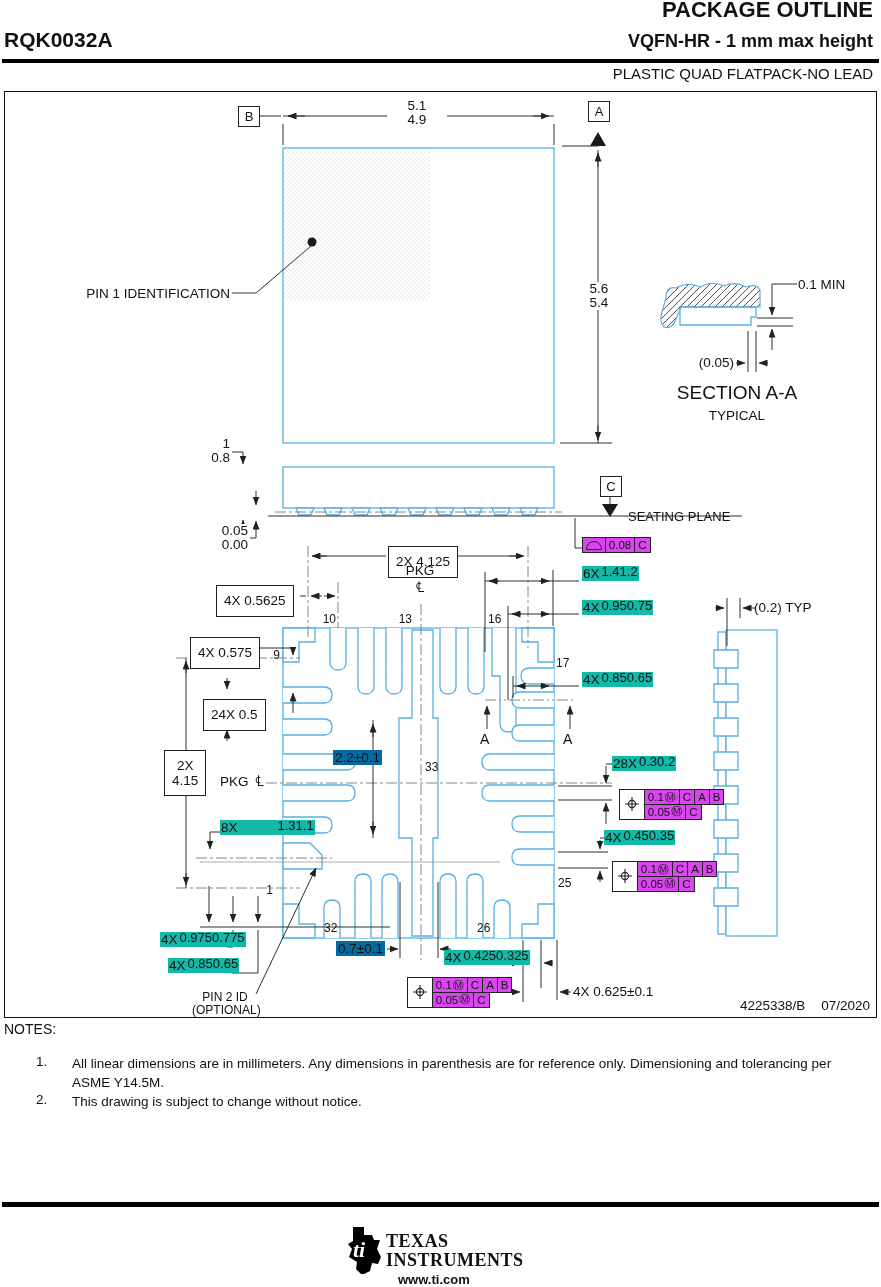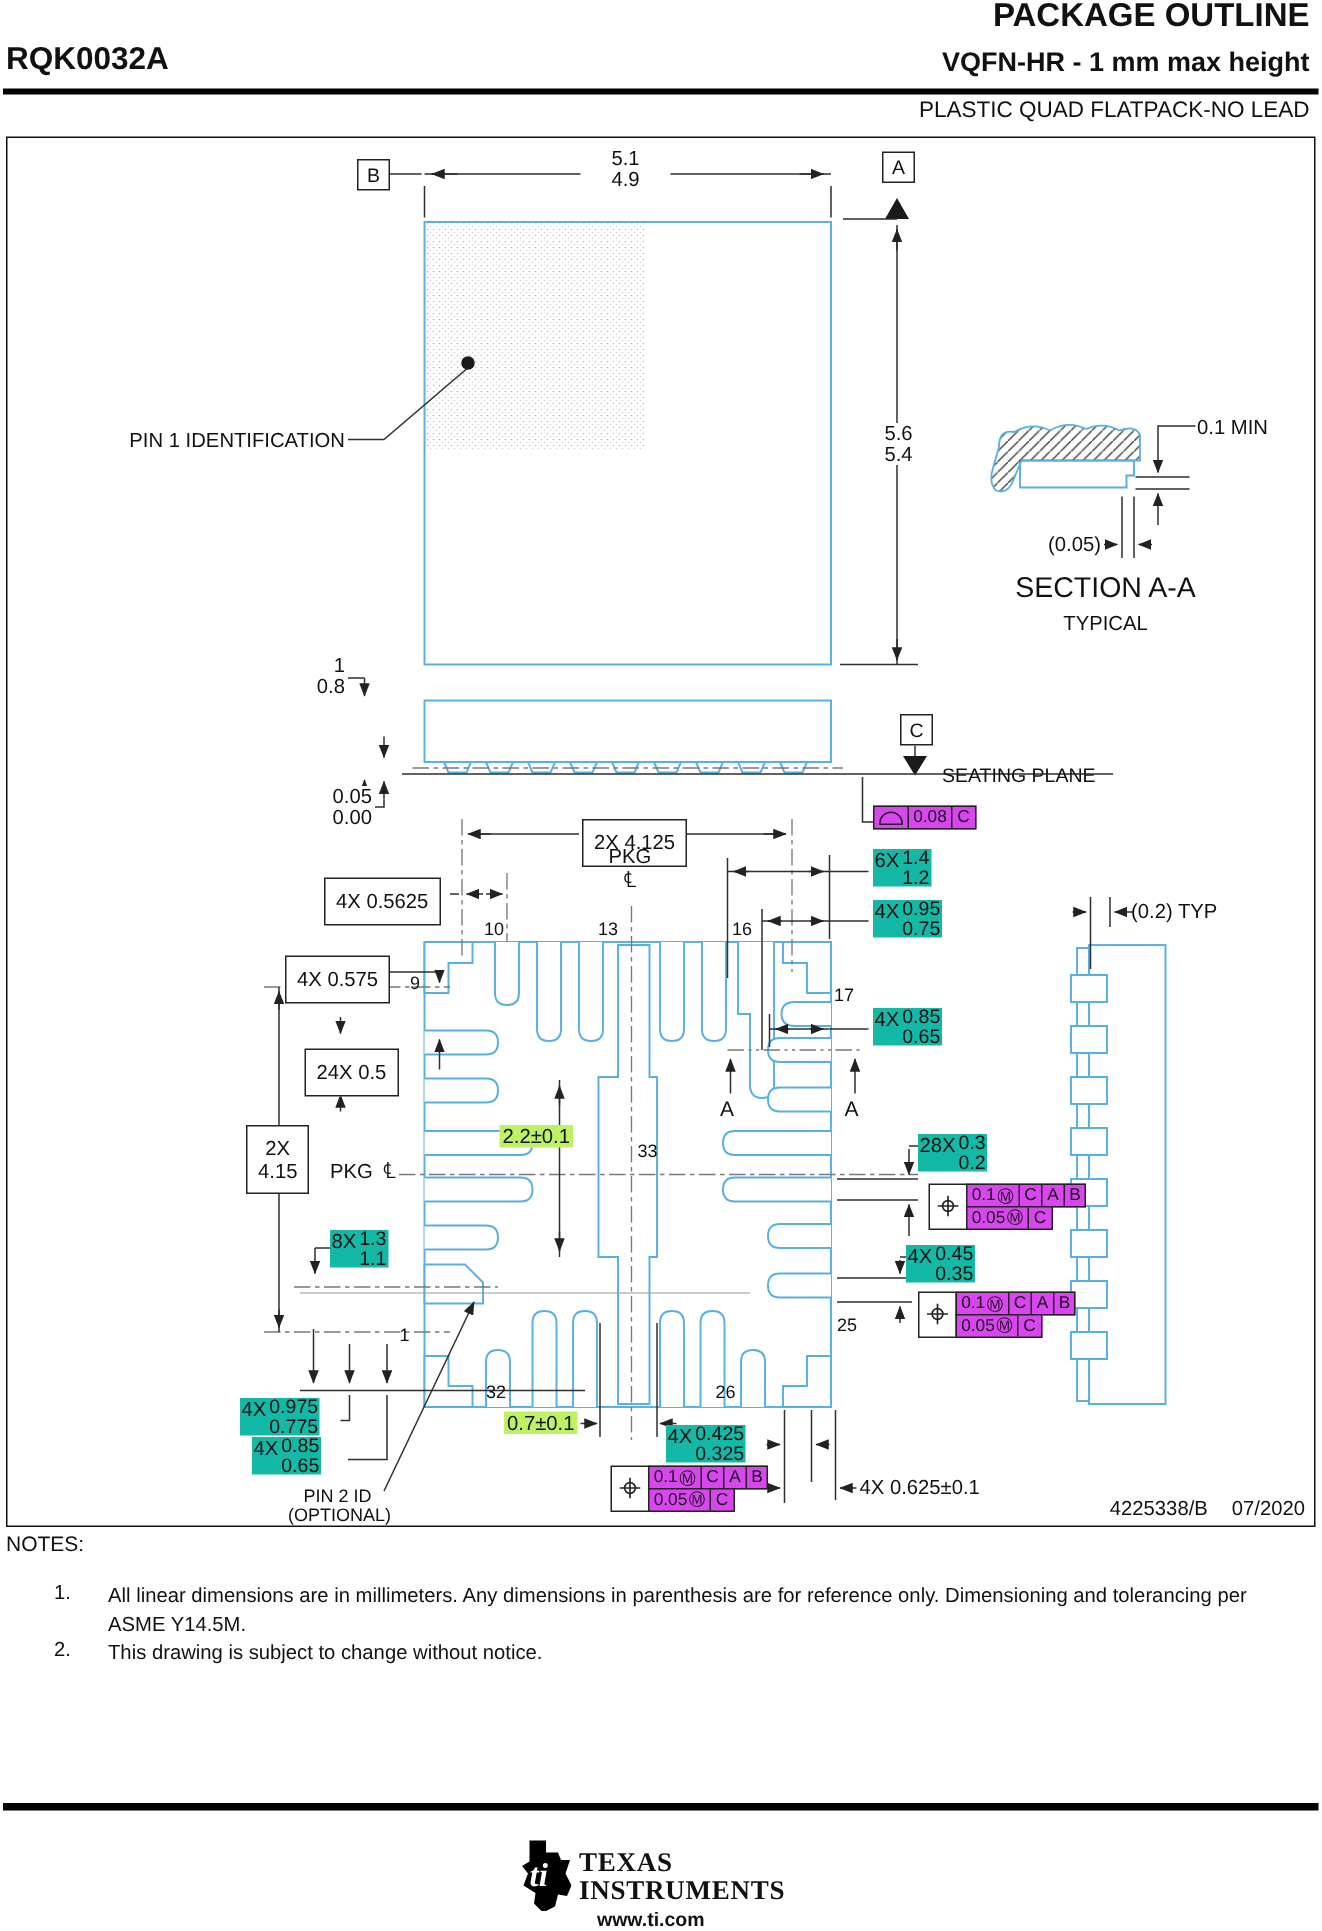--- a/index.html
+++ b/index.html
@@ -1,26 +1,26 @@
 <!DOCTYPE html>
 <html><head>
 <meta charset="utf-8">
 <style>
   html,body{margin:0;padding:0;}
   body{width:881px;height:1287px;position:relative;background:#fff;
        font-family:"Liberation Sans",sans-serif;color:#111;}
   .t{position:absolute;font-size:13.5px;line-height:15px;white-space:nowrap;}
-  .bg{background:#bef264;padding:0 2px;}
+  .bg{background:#0369a1;padding:0 2px;}
   .rt{text-align:right;}
   .ct{text-align:center;}
   .b{font-weight:bold;}
   .stk2{position:absolute;display:flex;flex-direction:column;text-align:center;
         font-size:13.5px;line-height:14px;background:#fff;padding:0 2px;}
   .cdim{position:absolute;display:flex;font-size:13.5px;background:#14b8a6;padding:0 1px;}
-  .cdim .stk{display:flex;flex-direction:column;line-height:12.5px;font-size:13px;margin-left:2px;text-align:left;}
+  .cdim .stk{display:flex;line-height:12.5px;font-size:13px;margin-left:2px;text-align:left;}
   .bdim{position:absolute;border:1.3px solid #222;background:#fff;padding:7px 7px;
         font-size:13.5px;line-height:16px;white-space:nowrap;}
   .bdim.v{display:flex;flex-direction:column;align-items:center;line-height:15px;}
   .datum{position:absolute;width:20px;height:19px;border:1.3px solid #222;background:#fff;
          display:flex;align-items:center;justify-content:center;font-size:13px;}
   .fcf{position:absolute;display:flex;align-items:stretch;font-size:11.5px;}
   .fcf .sym{border:1.2px solid #222;width:24px;display:flex;align-items:center;justify-content:center;background:#fff;}
   .fcf .rows{display:flex;flex-direction:column;align-items:flex-start;margin-left:-1.2px;}
   .fcf .row{display:flex;border:1.2px solid #222;background:#d946ef;}
   .fcf .row + .row{margin-top:-1.2px;}
@@ -308,21 +308,21 @@
       <span>0.2</span>
     </span>
 </div>
 <div class="cdim" style="left:604px;top:830px;">
   <span>4X</span>
   <span class="stk">
       <span>0.45</span>
       <span>0.35</span>
     </span>
 </div>
-<div class="cdim" style="left:220px;top:820px;">
+<div class="cdim" style="left:220px;top:820px;gap:38px;">
   <span>8X</span>
   <span class="stk">
       <span>1.3</span>
       <span>1.1</span>
     </span>
 </div>
 <div class="cdim" style="left:160px;top:932px;">
   <span>4X</span>
   <span class="stk">
       <span>0.975</span>

